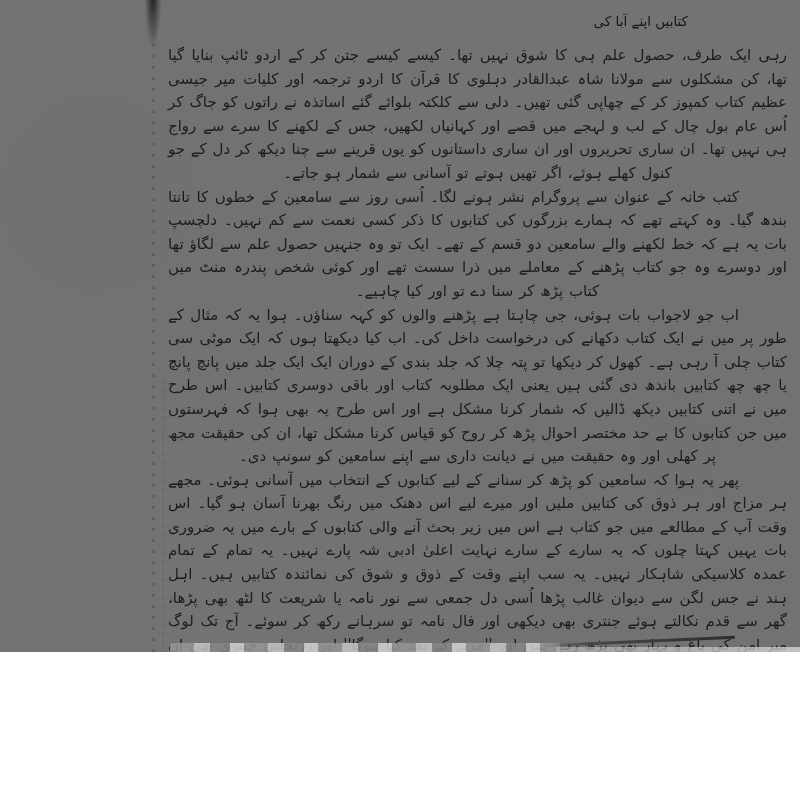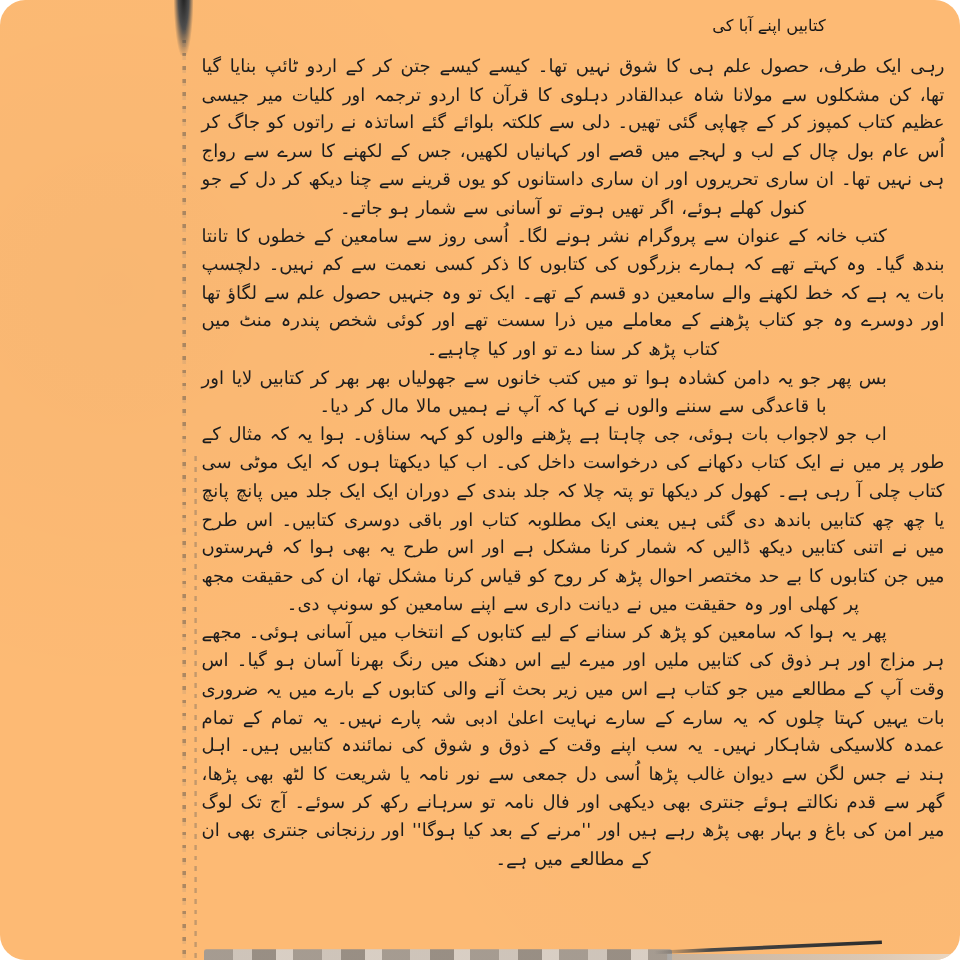--- a/index.html
+++ b/index.html
@@ -3,26 +3,25 @@
 <meta charset="utf-8">
 <style>
   html, body {
     margin: 0;
     padding: 0;
     background: #ffffff;
   }
   .page {
     position: relative;
     width: 800px;
-    height: 800px;
+    height: 652px;
     overflow: hidden;
-    background: #fdba74;
+    background: #737373;
     font-family: "DejaVu Sans", "Liberation Sans", sans-serif;
     color: #1c1c1c;
-    border-radius: 21px;
   }
   
   .page::before {
     content: "";
     position: absolute;
     inset: 0;
     background:
       radial-gradient(circle at 12% 30%, rgba(0,0,0,0.02), transparent 40%),
       radial-gradient(circle at 85% 70%, rgba(0,0,0,0.015), transparent 45%);
     pointer-events: none;
@@ -129,21 +128,20 @@
 
   <div class="crease"></div>
   <div class="crease-2"></div>
   <div class="crease-top-shadow"></div>
 
   <div class="running-head">کتابیں اپنے آبا کی</div>
 
   <div class="body-text">
     <p class="para center-last">رہی ایک طرف، حصول علم ہی کا شوق نہیں تھا۔ کیسے کیسے جتن کر کے اردو ٹائپ بنایا گیا تھا، کن مشکلوں سے مولانا شاہ عبدالقادر دہلوی کا قرآن کا اردو ترجمہ اور کلیات میر جیسی عظیم کتاب کمپوز کر کے چھاپی گئی تھیں۔ دلی سے کلکتہ بلوائے گئے اساتذہ نے راتوں کو جاگ کر اُس عام بول چال کے لب و لہجے میں قصے اور کہانیاں لکھیں، جس کے لکھنے کا سرے سے رواج ہی نہیں تھا۔ ان ساری تحریروں اور ان ساری داستانوں کو یوں قرینے سے چنا دیکھ کر دل کے جو کنول کھلے ہوئے، اگر تھیں ہوتے تو آسانی سے شمار ہو جاتے۔</p>
     <p class="para indent center-last">کتب خانہ کے عنوان سے پروگرام نشر ہونے لگا۔ اُسی روز سے سامعین کے خطوں کا تانتا بندھ گیا۔ وہ کہتے تھے کہ ہمارے بزرگوں کی کتابوں کا ذکر کسی نعمت سے کم نہیں۔ دلچسپ بات یہ ہے کہ خط لکھنے والے سامعین دو قسم کے تھے۔ ایک تو وہ جنہیں حصول علم سے لگاؤ تھا اور دوسرے وہ جو کتاب پڑھنے کے معاملے میں ذرا سست تھے اور کوئی شخص پندرہ منٹ میں کتاب پڑھ کر سنا دے تو اور کیا چاہیے۔</p>
-    <p class="para indent center-last">بس پھر جو یہ دامن کشادہ ہوا تو میں کتب خانوں سے جھولیاں بھر بھر کر کتابیں لایا اور با قاعدگی سے سننے والوں نے کہا کہ آپ نے ہمیں مالا مال کر دیا۔</p>
     <p class="para indent center-last">اب جو لاجواب بات ہوئی، جی چاہتا ہے پڑھنے والوں کو کہہ سناؤں۔ ہوا یہ کہ مثال کے طور پر میں نے ایک کتاب دکھانے کی درخواست داخل کی۔ اب کیا دیکھتا ہوں کہ ایک موٹی سی کتاب چلی آ رہی ہے۔ کھول کر دیکھا تو پتہ چلا کہ جلد بندی کے دوران ایک ایک جلد میں پانچ پانچ یا چھ چھ کتابیں باندھ دی گئی ہیں یعنی ایک مطلوبہ کتاب اور باقی دوسری کتابیں۔ اس طرح میں نے اتنی کتابیں دیکھ ڈالیں کہ شمار کرنا مشکل ہے اور اس طرح یہ بھی ہوا کہ فہرستوں میں جن کتابوں کا بے حد مختصر احوال پڑھ کر روح کو قیاس کرنا مشکل تھا، ان کی حقیقت مجھ پر کھلی اور وہ حقیقت میں نے دیانت داری سے اپنے سامعین کو سونپ دی۔</p>
     <p class="para indent center-last">پھر یہ ہوا کہ سامعین کو پڑھ کر سنانے کے لیے کتابوں کے انتخاب میں آسانی ہوئی۔ مجھے ہر مزاج اور ہر ذوق کی کتابیں ملیں اور میرے لیے اس دھنک میں رنگ بھرنا آسان ہو گیا۔ اس وقت آپ کے مطالعے میں جو کتاب ہے اس میں زیر بحث آنے والی کتابوں کے بارے میں یہ ضروری بات یہیں کہتا چلوں کہ یہ سارے کے سارے نہایت اعلیٰ ادبی شہ پارے نہیں۔ یہ تمام کے تمام عمدہ کلاسیکی شاہکار نہیں۔ یہ سب اپنے وقت کے ذوق و شوق کی نمائندہ کتابیں ہیں۔ اہل ہند نے جس لگن سے دیوان غالب پڑھا اُسی دل جمعی سے نور نامہ یا شریعت کا لٹھ بھی پڑھا، گھر سے قدم نکالتے ہوئے جنتری بھی دیکھی اور فال نامہ تو سرہانے رکھ کر سوئے۔ آج تک لوگ میر امن کی باغ و بہار بھی پڑھ رہے ہیں اور ''مرنے کے بعد کیا ہوگا'' اور رزنجانی جنتری بھی ان کے مطالعے میں ہے۔</p>
 
   </div>
 
   <div class="bottom-band"></div>
   <div class="bottom-band-light"></div>
   <div class="bottom-line"></div>
 
 </div>

